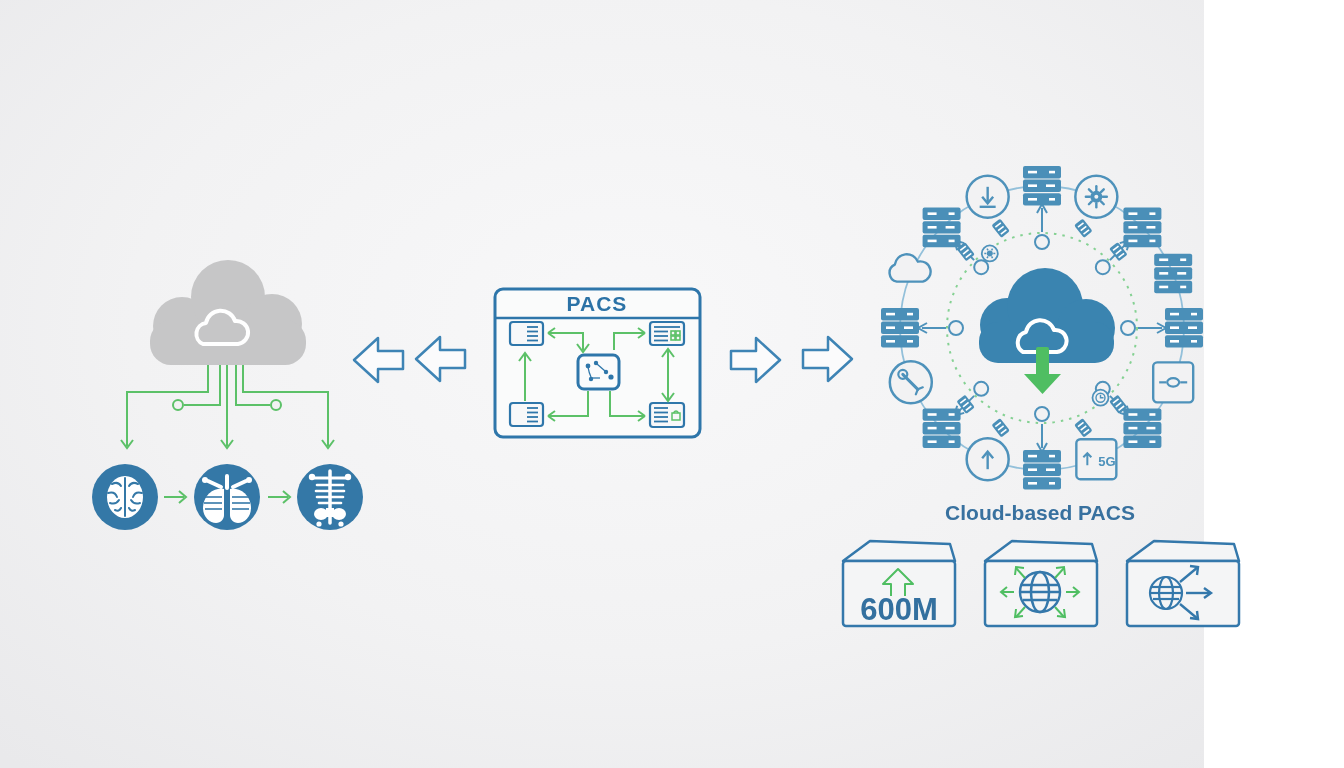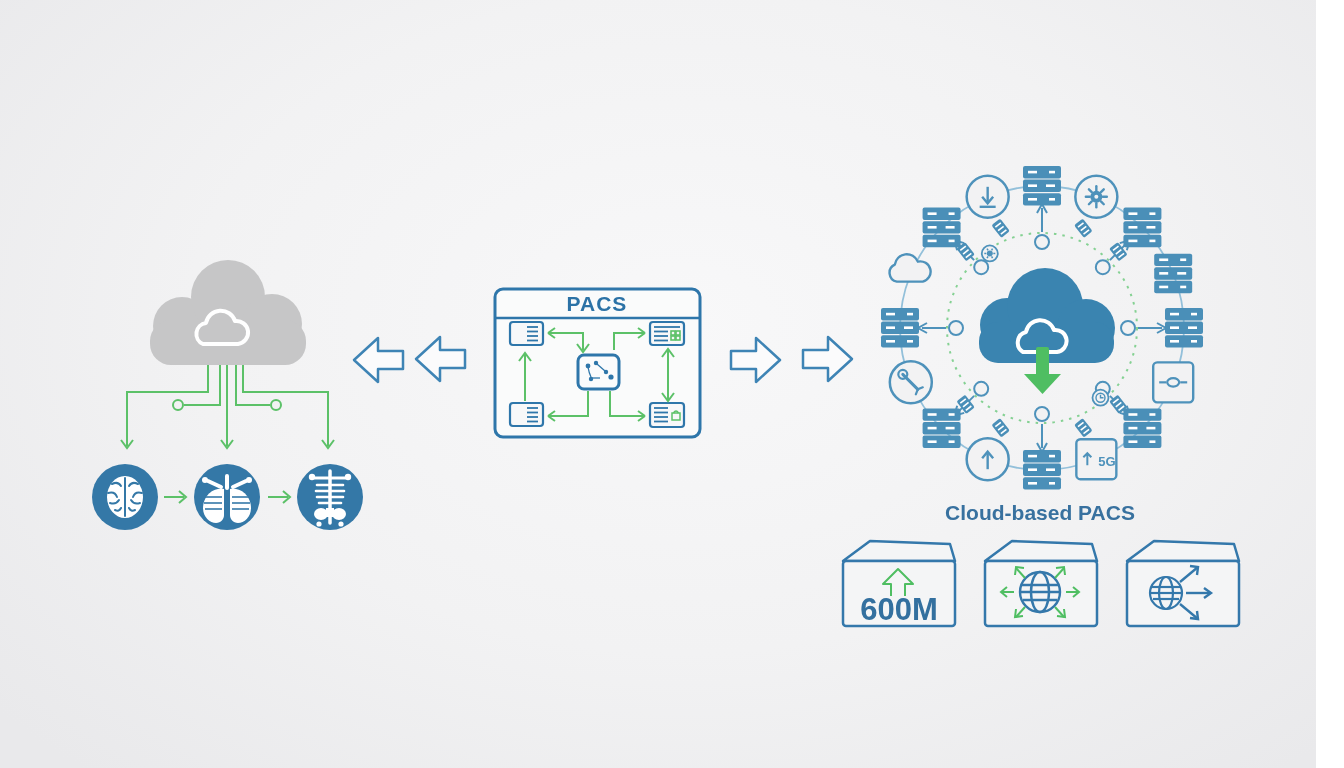--- a/index.html
+++ b/index.html
@@ -1,21 +1,21 @@
 <!DOCTYPE html>
 <html><head>
 <meta charset="utf-8">
 <style>
   html,body{margin:0;padding:0;}
   body{
     width:1344px;height:768px;overflow:hidden;
     font-family:"Liberation Sans", sans-serif;
   }
   .canvas{
-    position:relative;width:1316px;height:768px;
+    position:relative;width:1204px;height:768px;
     background:
       radial-gradient(ellipse 900px 600px at 52% 42%, #f8f8f9 0%, #f2f2f3 55%, #e9e9eb 100%);
   }
   svg{display:block;}
   text{font-family:"Liberation Sans", sans-serif;}
   .pacs-title{font-size:21px;font-weight:bold;fill:#2b72a6;letter-spacing:1px;}
   .cloud-label{font-size:21px;font-weight:bold;fill:#38719f;}
   .stat-value{font-size:31px;font-weight:bold;fill:#33709f;}
 </style>
 </head>

